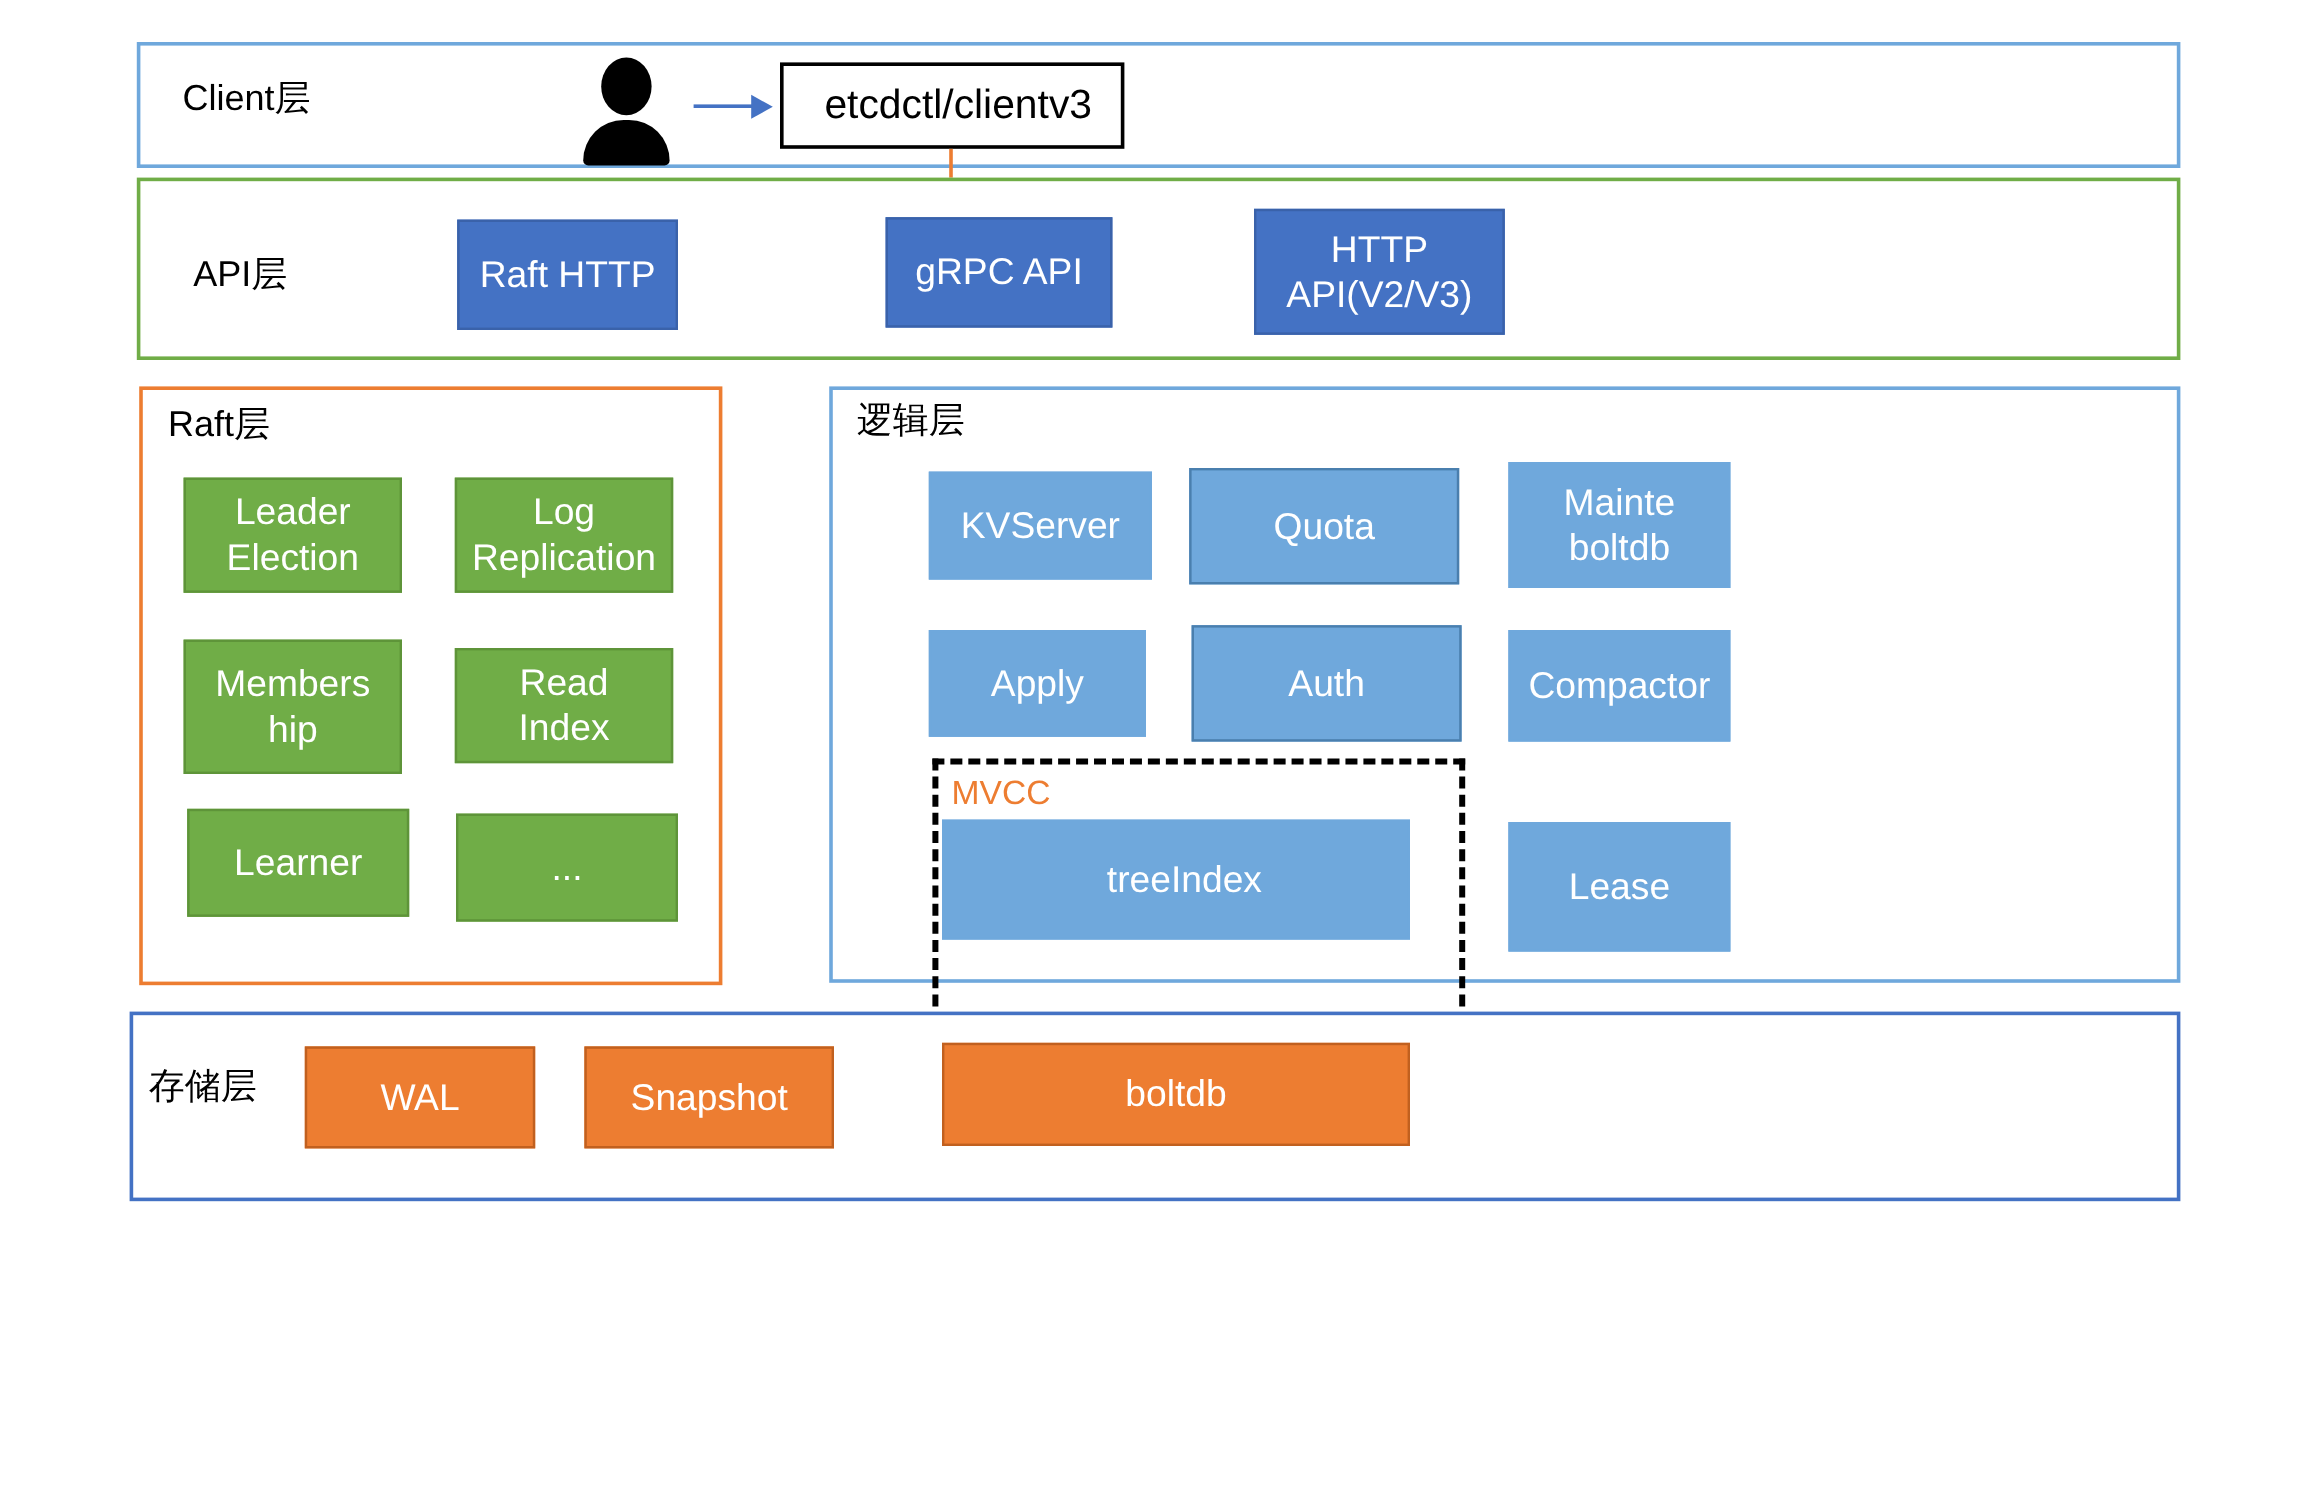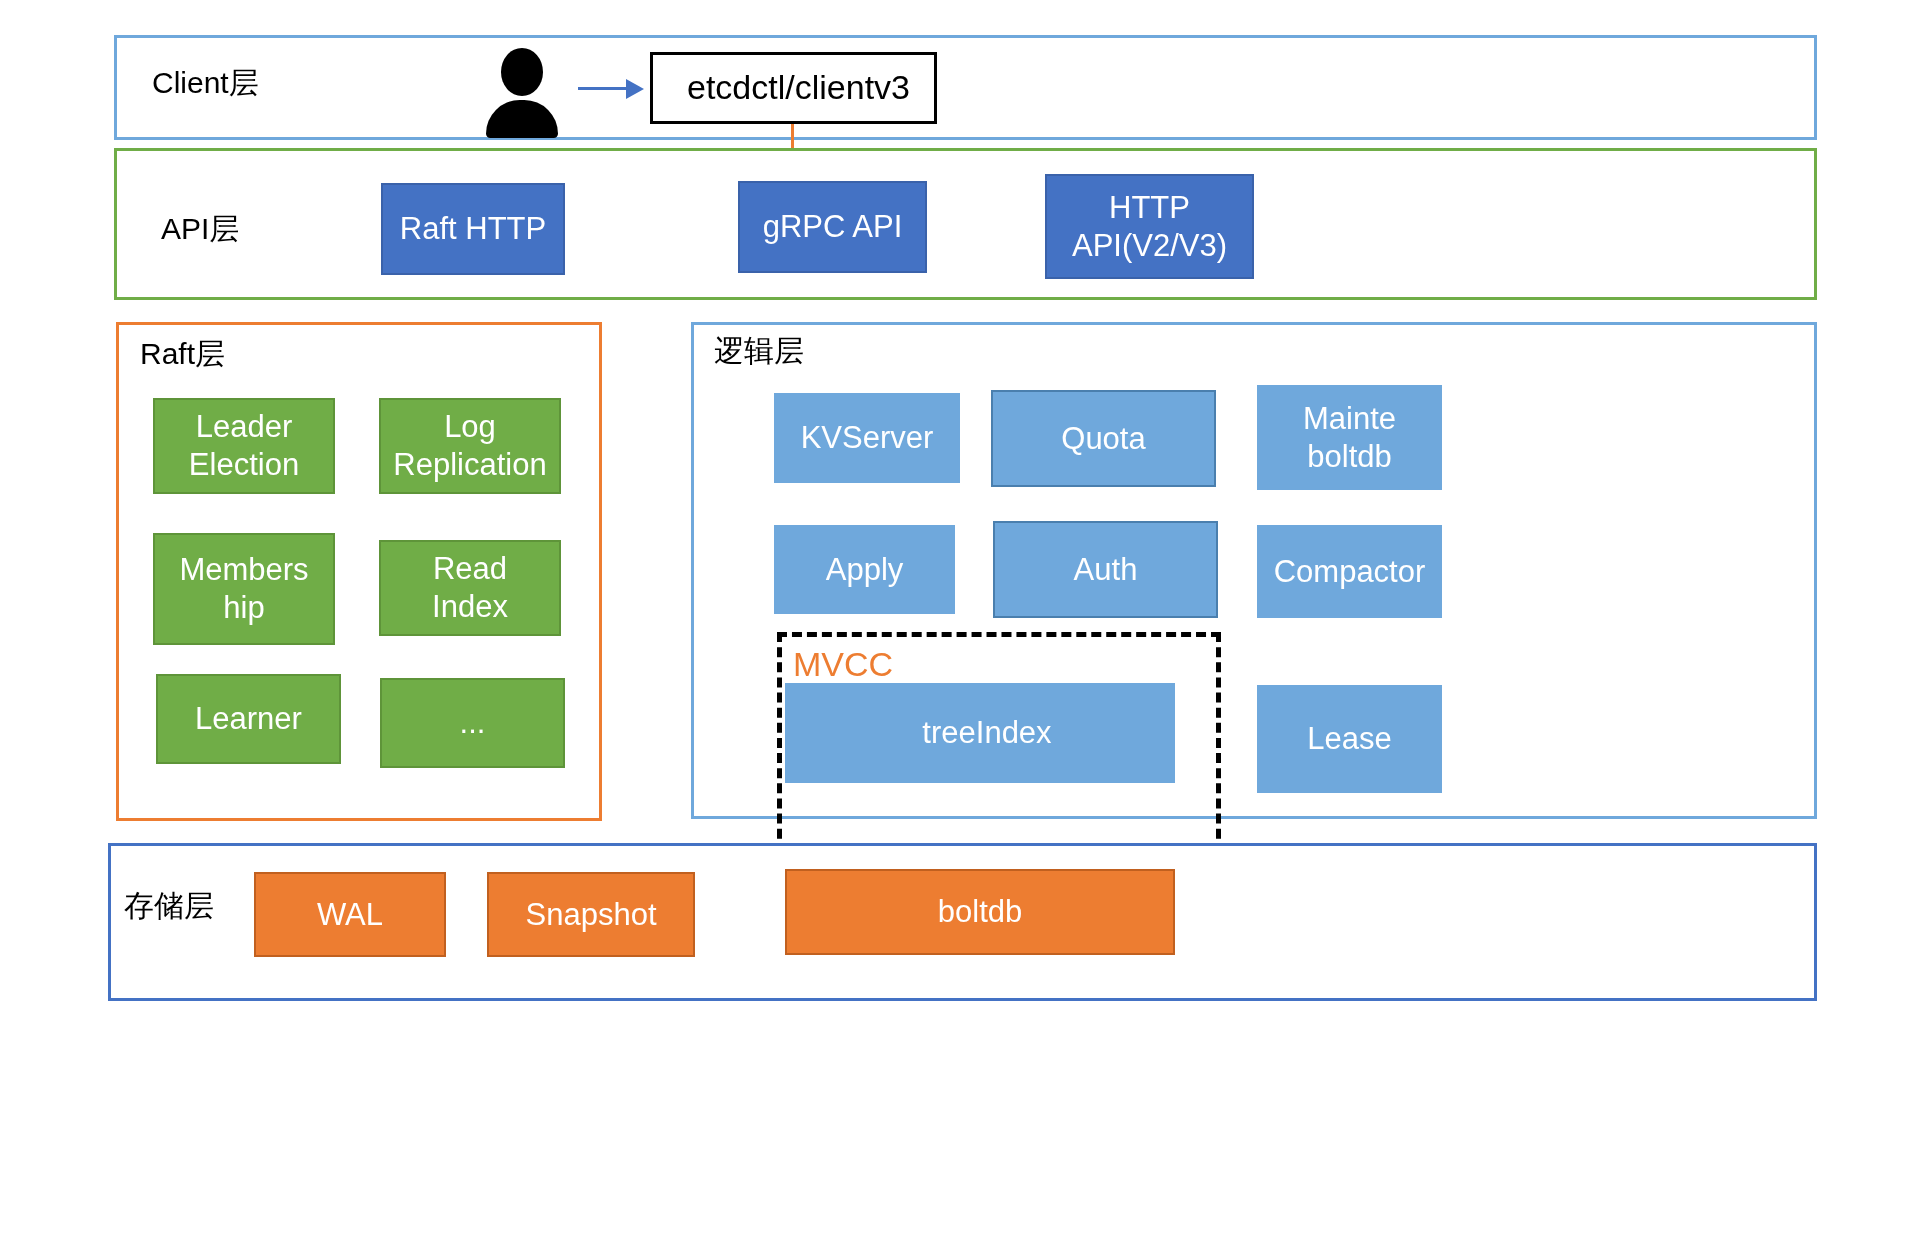--- a/index.html
+++ b/index.html
@@ -123,21 +123,21 @@
     border-top: 22px solid #ED7D31;
   }
 
   
   .mvcc-dashed {
     border: 5px dashed #000000;
     background: transparent;
   }
   .mvcc-label {
     color: #ED7D31;
-    font-size: 34px;
+    font-size: 28px;
     white-space: nowrap;
   }
 </style>
 </head>
 <body>
 
 <div id="canvas">
 
   <div class="abs layer-frame frame-client" style="left:114px; top:35px; width:1703px; height:105px;"></div>
 

